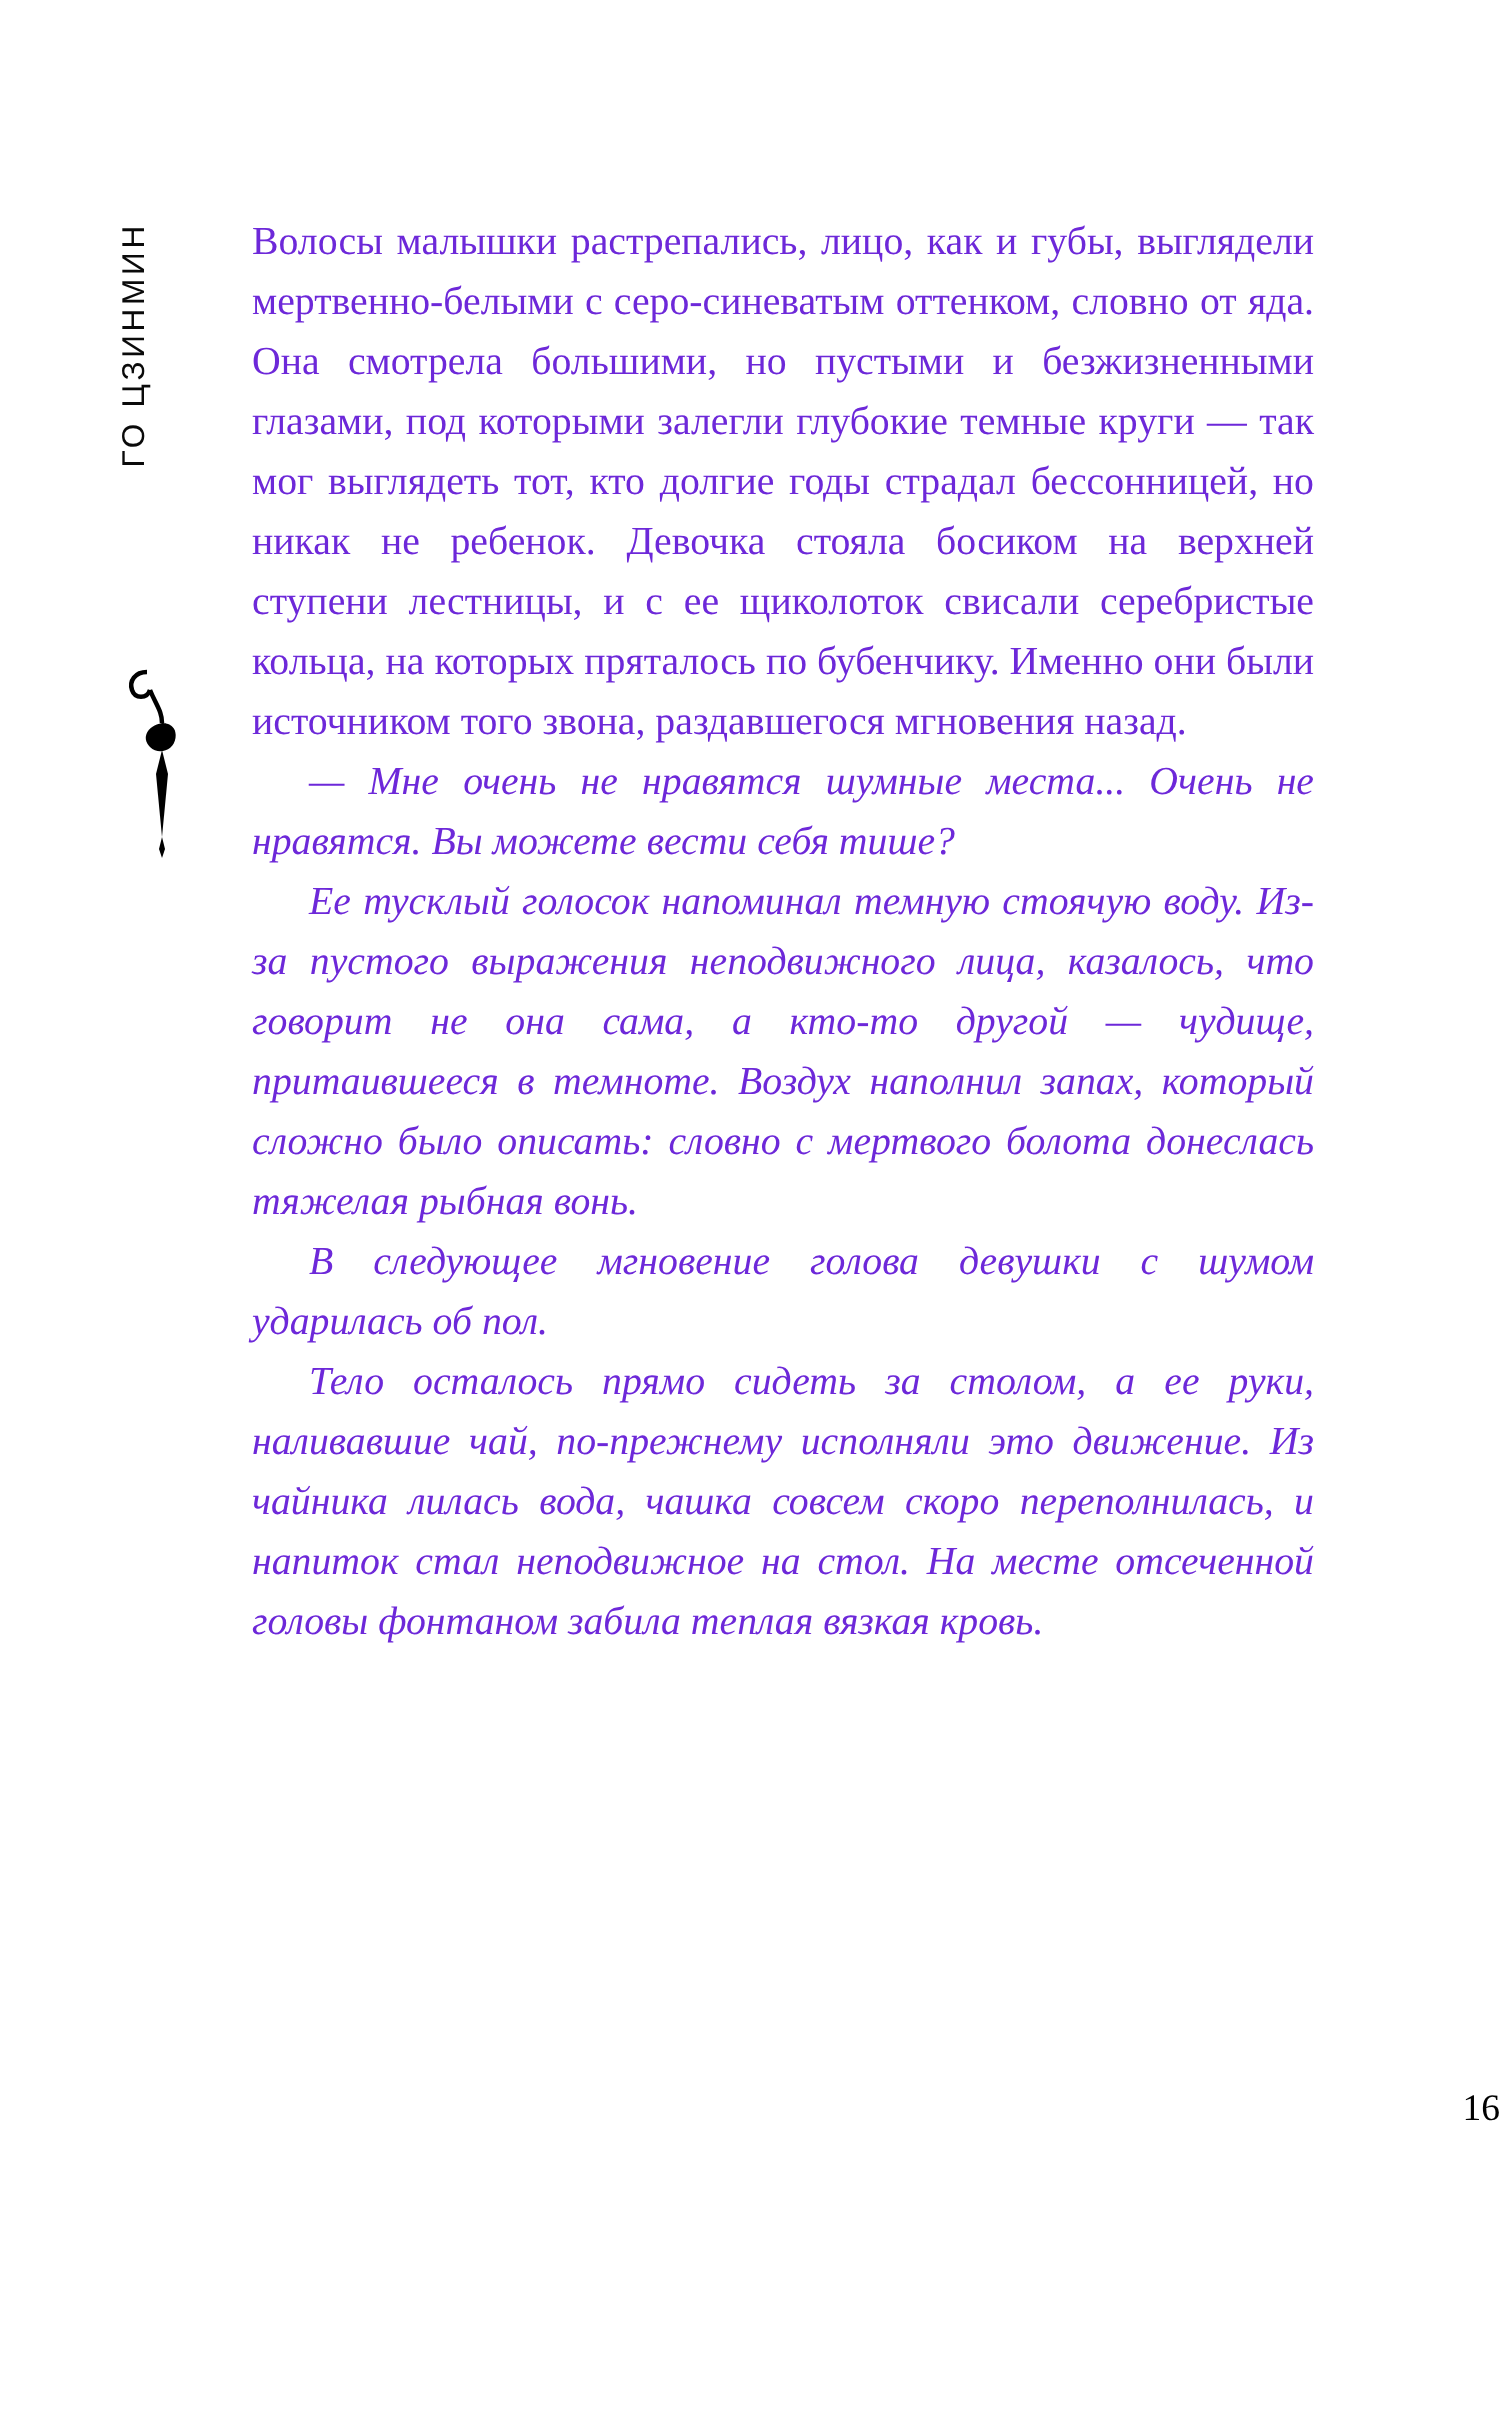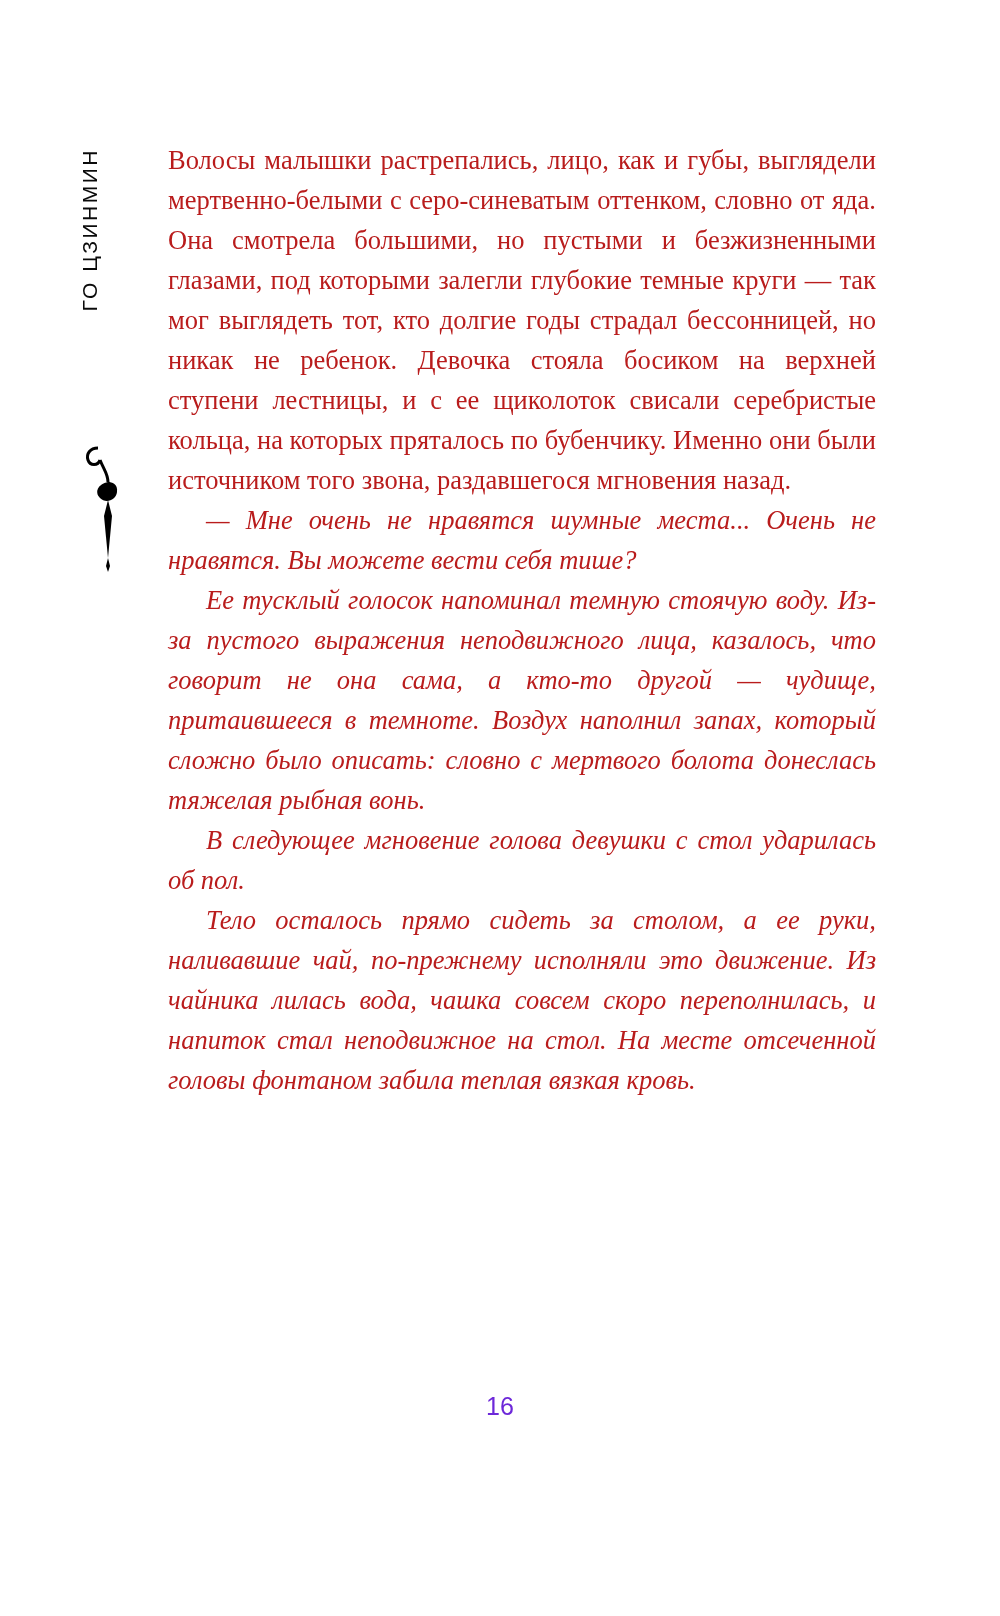--- a/index.html
+++ b/index.html
@@ -55,40 +55,40 @@
     top: 140px;
     width: 708px;
   }
   .para {
     margin: 0;
     font-size: 26.5px;
     line-height: 40px;
     text-align: justify;
     text-justify: inter-word;
     hyphens: manual;
-    color: #b91c1c;
+    color: #6d28d9;
   }
   .para.indent {
     text-indent: 38px;
     font-style: italic;
   }
   .para.first {
     text-indent: 0;
   }
 
   
   .folio {
     position: absolute;
     left: 0;
     right: 0;
     top: 1392px;
-    text-align: center;
-    font-family: Liberation Sans, sans-serif;
+    text-align: right;
+    font-family: Liberation Serif, serif;
     font-size: 25px;
-    color: #6d28d9;
+    color: #000000;
   }
 </style>
 </head>
 <body>
 
 <div class="page">
 
   <div class="running-head">
     <span>ГО ЦЗИНМИН</span>
   </div>
@@ -100,19 +100,19 @@
       <path d="M24 42 C14 44 10 52 16 58 C22 64 32 60 33 52 C34 44 28 42 24 42 Z" fill="#000"></path>
       <path d="M24 60 L20 76 L24 118 L28 76 Z" fill="#000"></path>
       <path d="M24 118 L22 126 L24 132 L26 126 Z" fill="#000"></path>
     </svg>
   </div>
 
   <div class="text-column">
     <p class="para first">Волосы малышки растрепались, лицо, как и губы, выглядели мертвенно-белыми с серо-синеватым оттенком, словно от яда. Она смотрела большими, но пустыми и безжизненными глазами, под которыми залегли глубокие темные круги — так мог выглядеть тот, кто долгие годы страдал бессонницей, но никак не ребенок. Девочка стояла босиком на верхней ступени лестницы, и с ее щиколоток свисали серебристые кольца, на которых пряталось по бубенчику. Именно они были источником того звона, раздавшегося мгновения назад.</p>
     <p class="para indent">— Мне очень не нравятся шумные места... Очень не нравятся. Вы можете вести себя тише?</p>
     <p class="para indent">Ее тусклый голосок напоминал темную стоячую воду. Из-за пустого выражения неподвижного лица, казалось, что говорит не она сама, а кто-то другой — чудище, притаившееся в темноте. Воздух наполнил запах, который сложно было описать: словно с мертвого болота донеслась тяжелая рыбная вонь.</p>
-    <p class="para indent">В следующее мгновение голова девушки с стол ударилась об пол.</p>
+    <p class="para indent">В следующее мгновение голова девушки с шумом ударилась об пол.</p>
     <p class="para indent">Тело осталось прямо сидеть за столом, а ее руки, наливавшие чай, по-прежнему исполняли это движение. Из чайника лилась вода, чашка совсем скоро переполнилась, и напиток стал неподвижное на стол. На месте отсеченной головы фонтаном забила теплая вязкая кровь.</p>
   </div>
 
   <div class="folio">16</div>
 
 </div>
 
 </body></html>

